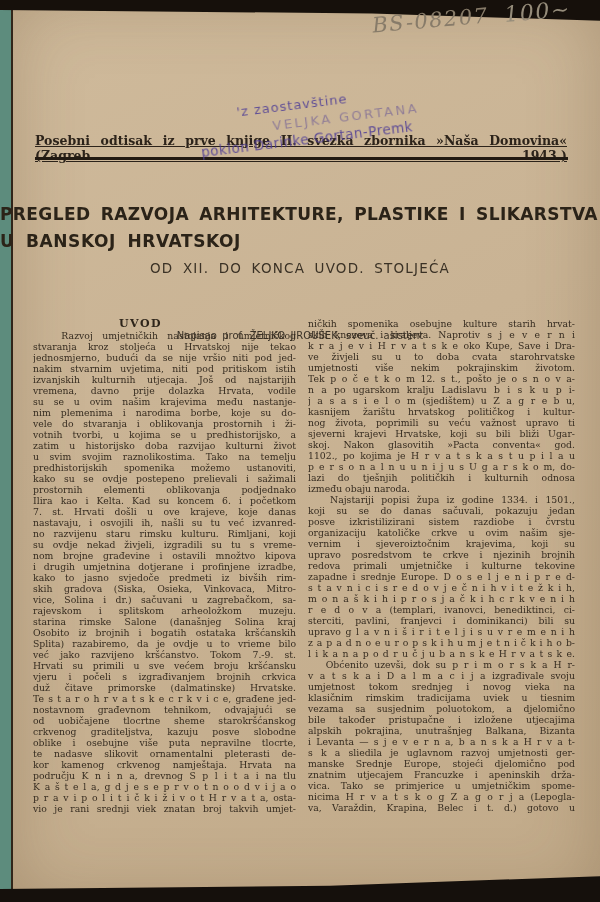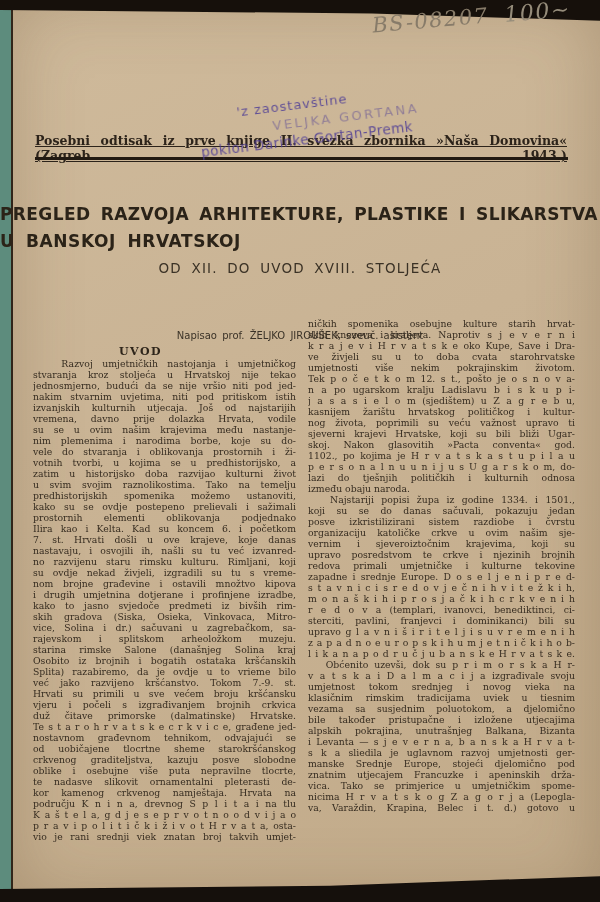--- a/index.html
+++ b/index.html
@@ -33,21 +33,21 @@
         font-family:"DejaVu Sans",sans-serif;font-weight:bold;color:#2b2318;}
   .t1{top:204px;font-size:17px;letter-spacing:.4px;word-spacing:4px;}
   .t2{top:231px;font-size:17px;letter-spacing:.6px;word-spacing:5px;}
   .subtitle{position:absolute;left:0;width:100%;text-align:center;top:260px;
         font-family:"DejaVu Sans",sans-serif;font-size:13.5px;color:#3a3125;
         letter-spacing:1.2px;word-spacing:4px;}
   .byline{position:absolute;left:0;width:100%;text-align:center;top:290px;
         font-family:"DejaVu Sans",sans-serif;font-size:10px;color:#3a3227;word-spacing:2px;margin-top:40px;}
 
   .col{position:absolute;top:318px;font-size:9.3px;line-height:11px;color:#362c20;}
-  #col-left{left:33px;width:263px;margin-top:28px;}
+  #col-left{left:33px;width:263px;}
   #col-right{left:308px;width:267px;}
   .uvod{width:215px;height:12px;line-height:12px;text-align:center;
         font-weight:bold;font-size:11px;letter-spacing:1.5px;color:#2e251a;}
   .line{text-align:justify;text-align-last:justify;height:11px;overflow:hidden;}
   .line.nj{text-align-last:left;}
 </style>
 </head>
 <body>
 
 <div class="scan">
@@ -62,21 +62,21 @@
   <div class="header-rule"></div>
 
   <div class="stamp">
     <div class="s1">'z zaostavštine</div>
     <div class="s2">VELJKA GORTANA</div>
     <div class="s3">poklon Darinke Gortan-Premk</div>
   </div>
 
   <div class="title t1">PREGLED RAZVOJA ARHITEKTURE, PLASTIKE I SLIKARSTVA</div>
   <div class="title t2">U BANSKOJ HRVATSKOJ</div>
-  <div class="subtitle">OD XII. DO UVOD XVIII. STOLJEĆA</div>
+  <div class="subtitle">OD XII. DO KONCA UVOD. STOLJEĆA</div>
   <div class="byline">Napisao prof. ŽELJKO JIROUŠEK, sveuč. asistent</div>
 
   <div class="col" id="col-left">
     <div class="uvod">UVOD</div>
   <div class="line">&nbsp;&nbsp;&nbsp;Razvoj umjetničkih nastojanja i umjetničkog</div>
       <div class="line">stvaranja kroz stoljeća u Hrvatskoj nije tekao</div>
       <div class="line">jednosmjerno, budući da se nije vršio niti pod jed-</div>
       <div class="line">nakim stvarnim uvjetima, niti pod pritiskom istih</div>
       <div class="line">izvanjskih kulturnih utjecaja. Još od najstarijih</div>
       <div class="line">vremena, davno prije dolazka Hrvata, vodile</div>

